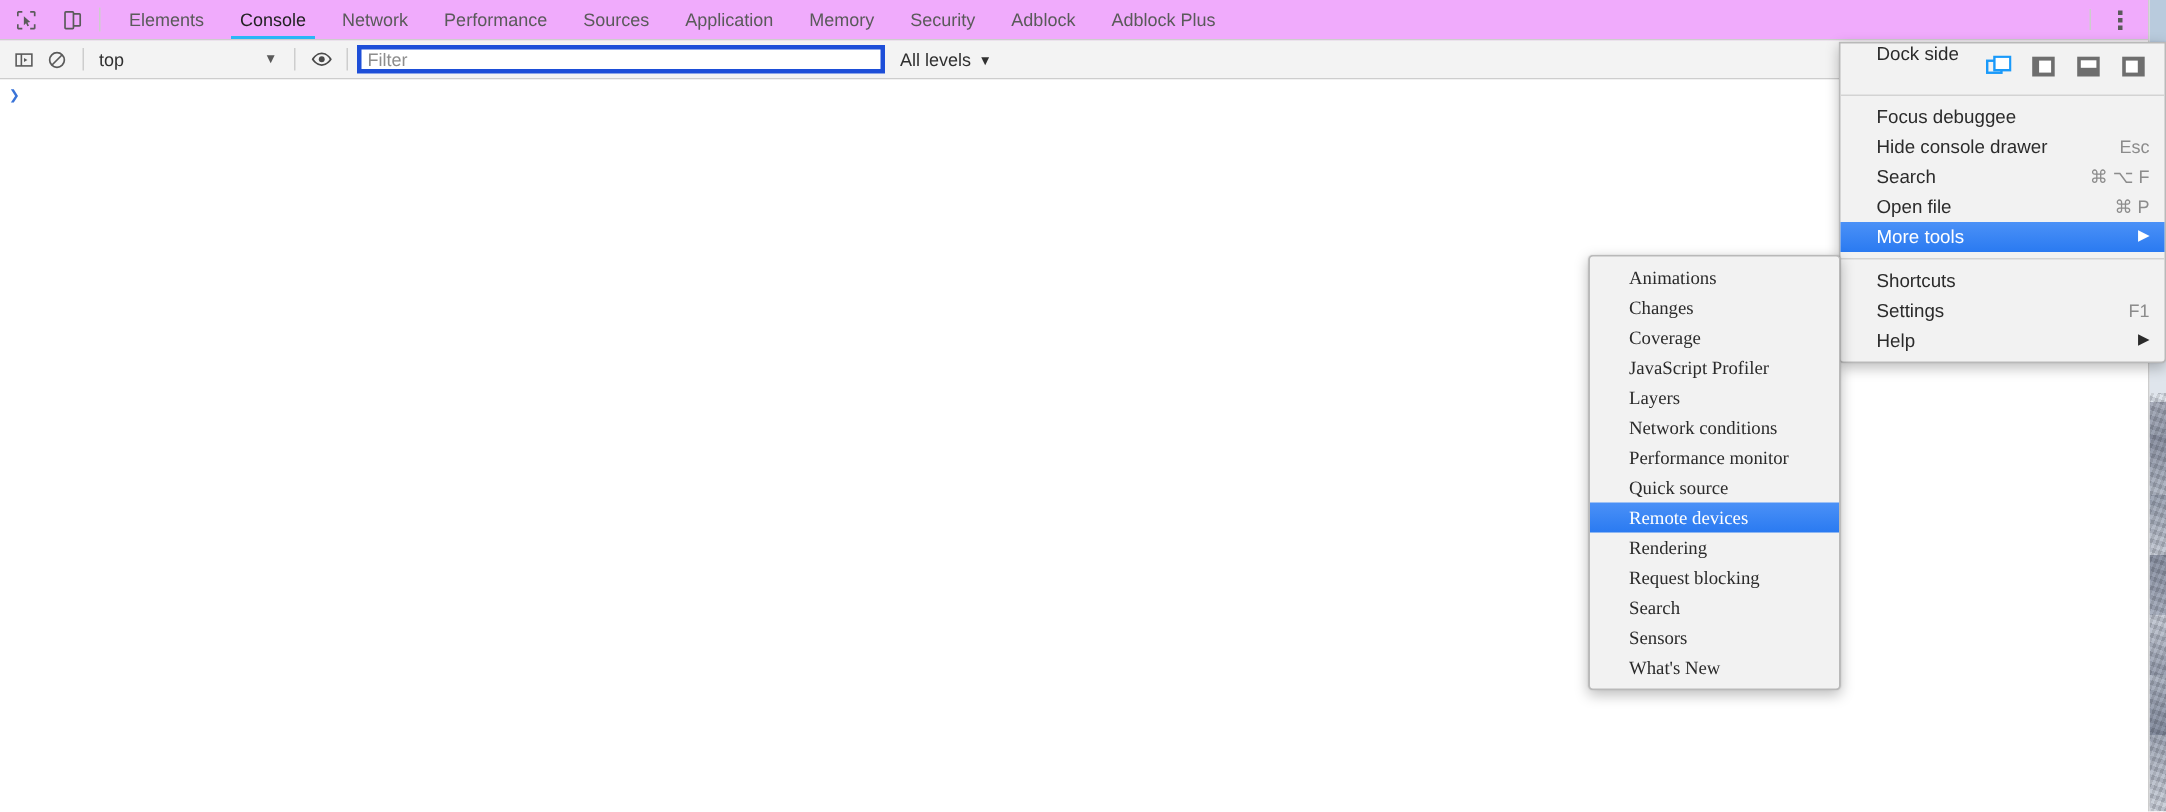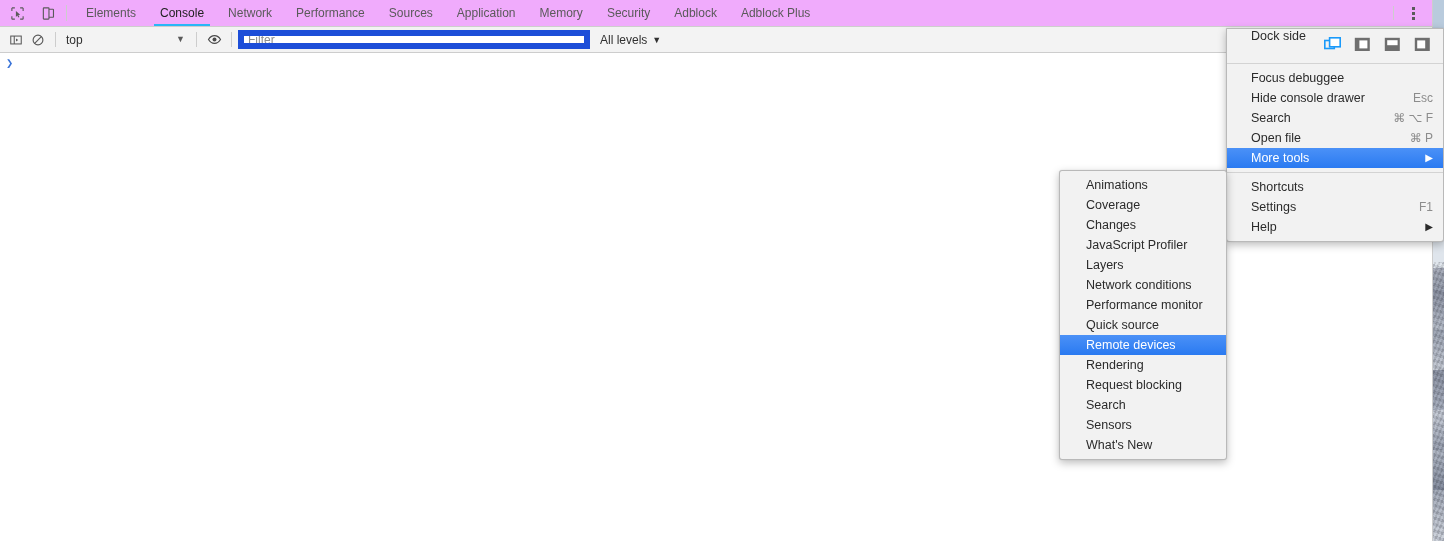--- a/index.html
+++ b/index.html
@@ -163,21 +163,21 @@
     margin-left: auto;
     margin-right: 5px;
     color: #5a5a5a;
     font-size: 9px;
     line-height: 1;
   }
   .filter-input {
     width: 352px;
     height: 19px;
     background: #ffffff;
-    border: 6px solid #1d4ed8;
+    border: 3px solid #1d4ed8;
     font-size: 12px;
     color: #303030;
     padding: 0 4px;
     box-sizing: border-box;
     outline: none;
     font-family: "Liberation Sans", sans-serif;
   }
   .filter-input::placeholder { color: #8d8d8d; }
   .levels {
     display: flex;
@@ -275,21 +275,21 @@
     padding-right: 2px;
   }
   .dock-ico { width: 17px; height: 15px; position: relative; }
 
   
   #more-tools-menu {
     left: 1059px;
     top: 170px;
     width: 168px;
   }
-  #more-tools-menu .menu-item { padding-left: 26px; height: 20px; }
+  #more-tools-menu .menu-item { padding-left: 26px; height: 20px; font-family: Liberation Serif, serif; }
 </style>
 </head>
 <body>
 
 <div id="app">
 
   <div class="page-sliver"></div>
 
   <div class="devtools">
 
@@ -474,24 +474,24 @@
       <span class="submenu-arrow">▶</span>
     </div>
 
   </div>
 
   <div class="menu" id="more-tools-menu">
     <div class="menu-item">
       <span class="label">Animations</span>
     </div>
     <div class="menu-item">
+      <span class="label">Changes</span>
+    </div>
+    <div class="menu-item">
       <span class="label">Coverage</span>
-    </div>
-    <div class="menu-item">
-      <span class="label">Changes</span>
     </div>
     <div class="menu-item">
       <span class="label">JavaScript Profiler</span>
     </div>
     <div class="menu-item">
       <span class="label">Layers</span>
     </div>
     <div class="menu-item">
       <span class="label">Network conditions</span>
     </div>

